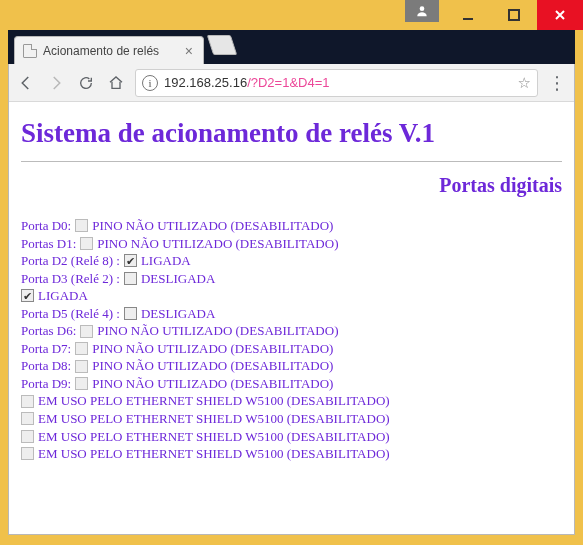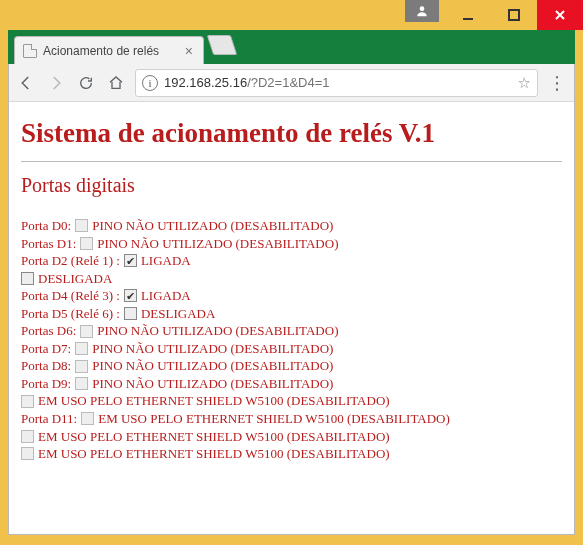--- a/index.html
+++ b/index.html
@@ -43,21 +43,21 @@
   .browser {
     margin:0 8px 8px 8px;
     background:#fff;
     height:505px;
     border:1px solid #b8b8b8;
     display:flex;
     flex-direction:column;
   }
   .tabstrip {
     height:34px;
-    background:#15803d;
+    background:#0f172a;
     display:flex;
     align-items:flex-end;
     padding-left:6px;
     border-bottom:0;
     margin:-1px -1px 0 -1px;
   }
   .tab {
     background:#f2f2f2;
     border:1px solid #b8b8b8;
     border-bottom:none;
@@ -112,45 +112,46 @@
     align-items:center;
     padding:0 6px;
     gap:6px;
   }
   .omnibox .info-icon {
     width:16px;height:16px;border:1px solid #777;border-radius:50%;
     display:flex;align-items:center;justify-content:center;
     font-size:11px;color:#555;font-family:Georgia, serif;
   }
   .omnibox .url { color:#333; font-size:13px; }
-  .omnibox .url .path { color:#737373; }
+  .omnibox .url .path { color:#ec4899; }
   .omnibox .star { margin-left:auto; color:#8a8a8a; font-size:15px; }
   .menu-btn {
     width:22px;height:22px;display:flex;align-items:center;justify-content:center;color:#5f6368;font-size:18px;
   }
 
   
   .page {
     flex:1;
     background:#fff;
     padding:6px 12px 10px 12px;
     overflow:auto;
     font-family:"Times New Roman", serif;
-    color:#b91c1c;
+    color:#6d28d9;
   }
   .page h1 {
     font-size:27px;
     font-weight:bold;
     margin:10px 0 12px 0;
   }
   .page hr { border:none; border-top:1px solid #bbb; margin:4px 0 12px 0; }
   .page h2 {
     font-size:20px;
-    font-weight:normal;
+    font-weight:bold;
     margin:6px 0 16px 0;
+    text-align:right;
   }
   .port-list { font-size:13px; line-height:1.35;margin-top:20px; }
   .port-row { display:flex; align-items:center; gap:4px; white-space:nowrap; }
   .port-label {}
   .cb {
     width:13px;height:13px;
     border:1px solid #888;
     background:#eee;
     display:inline-flex;align-items:center;justify-content:center;
     font-size:11px;color:#333;
@@ -246,35 +247,35 @@
           <span class="port-label">Porta D0: </span>
           <span class="cb disabled"></span>
           <span class="status"> PINO NÃO UTILIZADO (DESABILITADO)</span>
         </div>
         <div class="port-row">
           <span class="port-label">Portas D1: </span>
           <span class="cb disabled"></span>
           <span class="status"> PINO NÃO UTILIZADO (DESABILITADO)</span>
         </div>
         <div class="port-row">
-          <span class="port-label">Porta D2 (Relé 1) : </span>
+          <span class="port-label">Porta D2 (Relé 8) : </span>
           <span class="cb checked"></span>
           <span class="status"> LIGADA</span>
         </div>
         <div class="port-row">
+          <span class="port-label">Porta D3 (Relé 2) : </span>
           <span class="cb"></span>
           <span class="status"> DESLIGADA</span>
         </div>
         <div class="port-row">
-          <span class="port-label">Porta D4 (Relé 3) : </span>
           <span class="cb checked"></span>
           <span class="status"> LIGADA</span>
         </div>
         <div class="port-row">
-          <span class="port-label">Porta D5 (Relé 6) : </span>
+          <span class="port-label">Porta D5 (Relé 4) : </span>
           <span class="cb"></span>
           <span class="status"> DESLIGADA</span>
         </div>
         <div class="port-row">
           <span class="port-label">Portas D6: </span>
           <span class="cb disabled"></span>
           <span class="status"> PINO NÃO UTILIZADO (DESABILITADO)</span>
         </div>
         <div class="port-row">
           <span class="port-label">Porta D7: </span>
@@ -289,21 +290,20 @@
         <div class="port-row">
           <span class="port-label">Porta D9: </span>
           <span class="cb disabled"></span>
           <span class="status"> PINO NÃO UTILIZADO (DESABILITADO)</span>
         </div>
         <div class="port-row">
           <span class="cb disabled"></span>
           <span class="status"> EM USO PELO ETHERNET SHIELD W5100 (DESABILITADO)</span>
         </div>
         <div class="port-row">
-          <span class="port-label">Porta D11: </span>
           <span class="cb disabled"></span>
           <span class="status"> EM USO PELO ETHERNET SHIELD W5100 (DESABILITADO)</span>
         </div>
         <div class="port-row">
           <span class="cb disabled"></span>
           <span class="status"> EM USO PELO ETHERNET SHIELD W5100 (DESABILITADO)</span>
         </div>
         <div class="port-row">
           <span class="cb disabled"></span>
           <span class="status"> EM USO PELO ETHERNET SHIELD W5100 (DESABILITADO)</span>

